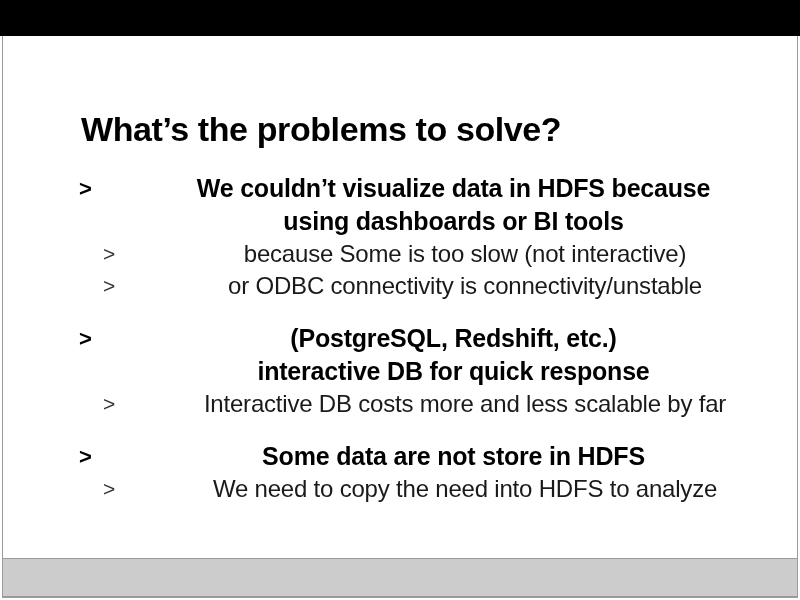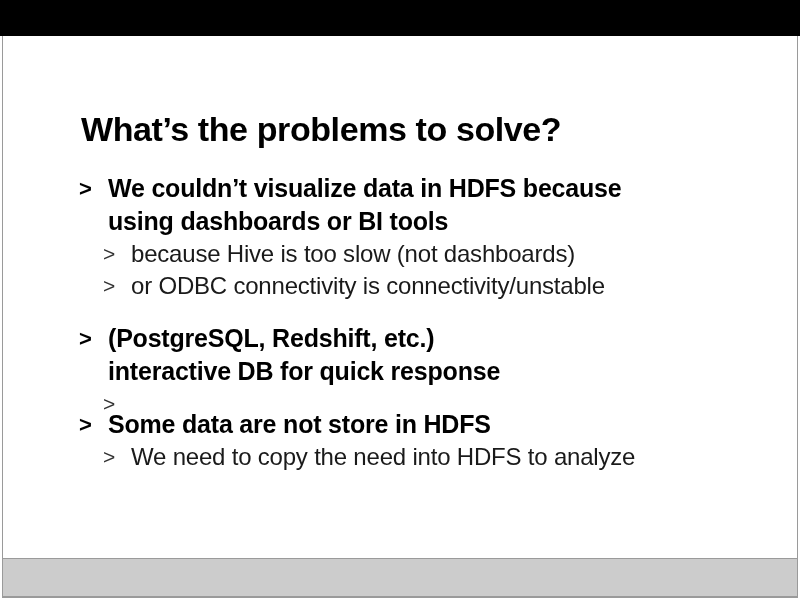--- a/index.html
+++ b/index.html
@@ -13,20 +13,21 @@
     overflow: hidden;
     font-family: "Liberation Sans", sans-serif;
   }
 
   .slide-viewer {
     position: relative;
     width: 700px;
     height: 600px;
     background: #ffffff;
     box-sizing: border-box;
+    text-align: center;
   }
 
   
   .top-band {
     position: absolute;
     left: 0;
     top: 0;
     width: 800px;
     height: 36px;
     background: #000000;
@@ -146,36 +147,37 @@
     <div class="bullet-body">
 
       <div class="bullet-group">
         <div class="bullet-l1">
           <span class="marker">&gt;</span>
           <span class="line">We couldn’t visualize data in HDFS because</span>
           <span class="line">using dashboards or BI tools</span>
         </div>
         <div class="bullet-l2">
           <span class="marker">&gt;</span>
-          <span class="line">because Hive is too slow (not dashboards)</span>
+          <span class="line">because Some is too slow (not interactive)</span>
         </div>
         <div class="bullet-l2">
           <span class="marker">&gt;</span>
           <span class="line">or ODBC connectivity is connectivity/unstable</span>
         </div>
       </div>
 
       <div class="bullet-group gap-before">
         <div class="bullet-l1">
           <span class="marker">&gt;</span>
           <span class="line">(PostgreSQL, Redshift, etc.)</span>
           <span class="line">interactive DB for quick response</span>
         </div>
         <div class="bullet-l2">
           <span class="marker">&gt;</span>
+          <span class="line">Interactive DB costs more and less scalable by far</span>
         </div>
       </div>
 
       <div class="bullet-group gap-before">
         <div class="bullet-l1">
           <span class="marker">&gt;</span>
           <span class="line">Some data are not store in HDFS</span>
         </div>
         <div class="bullet-l2">
           <span class="marker">&gt;</span>

